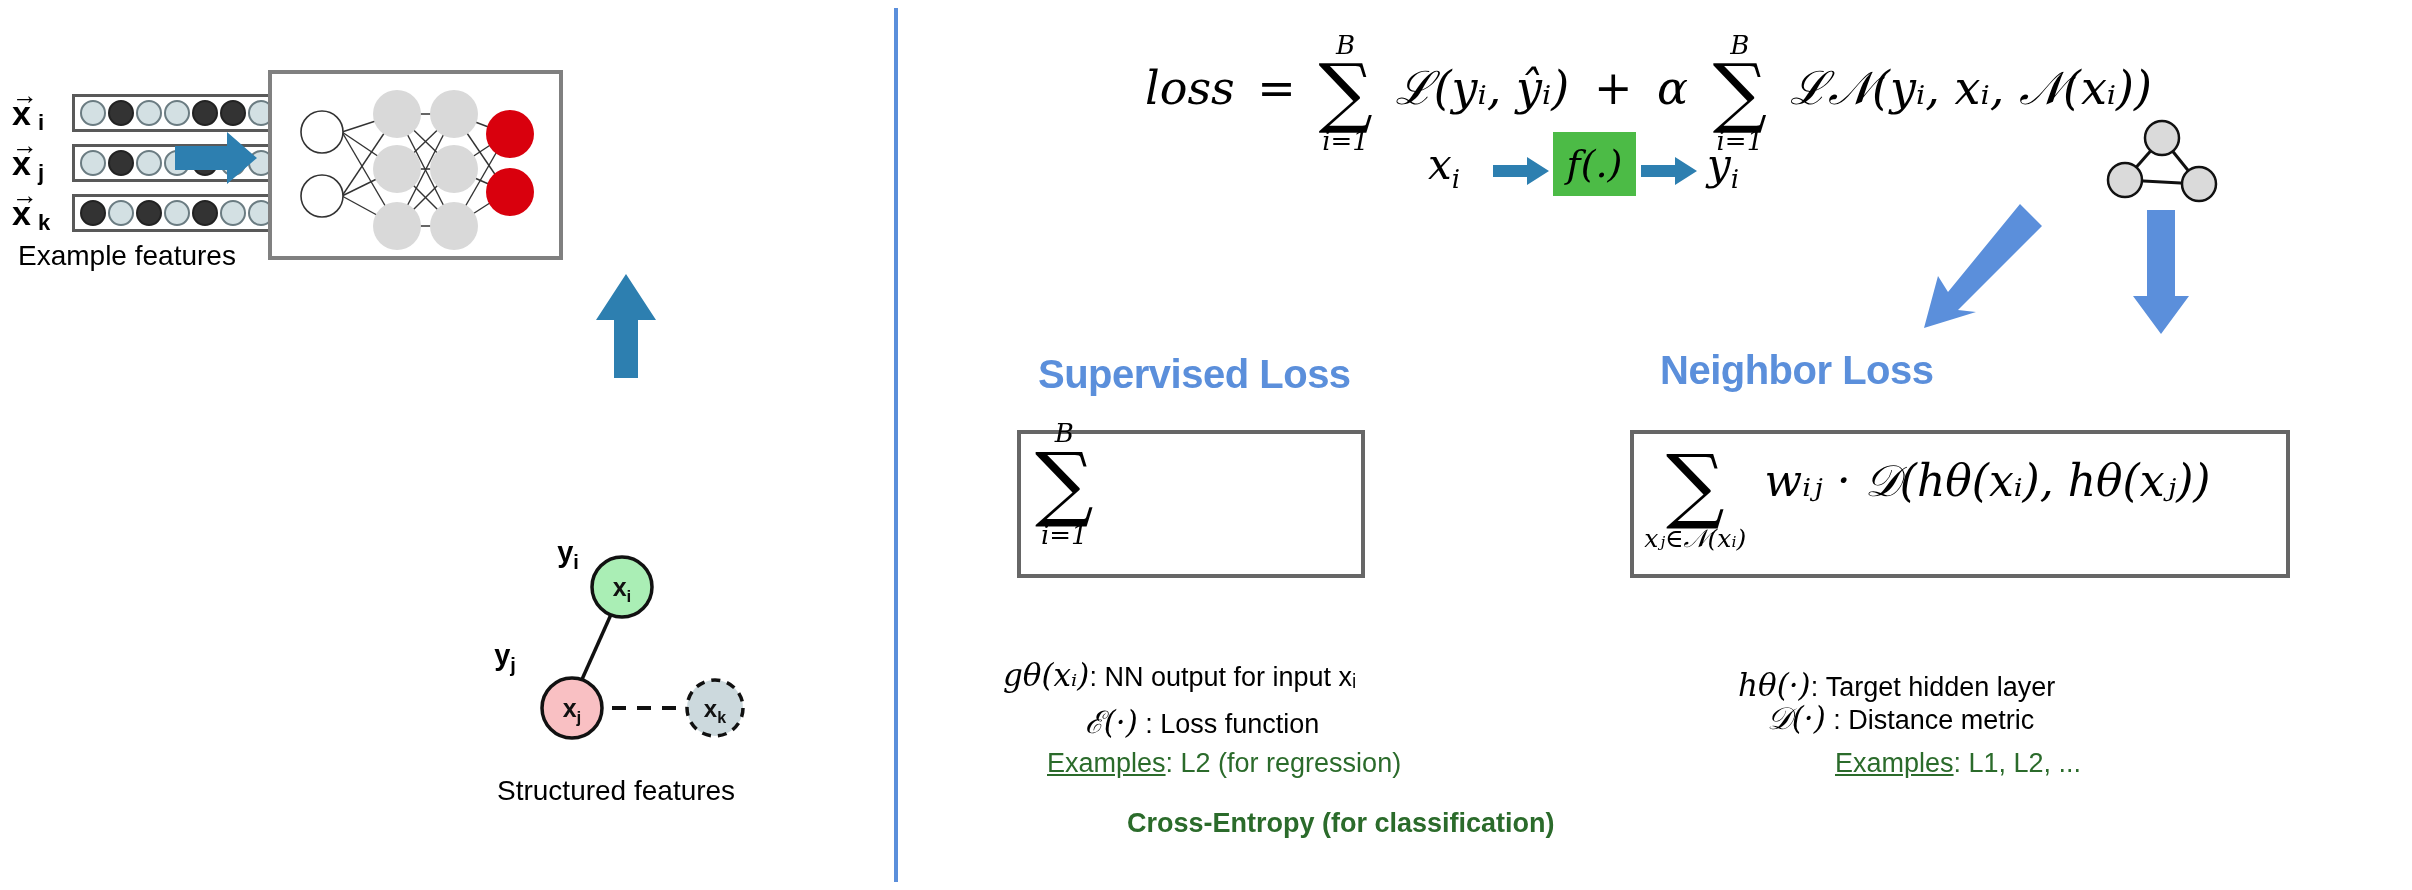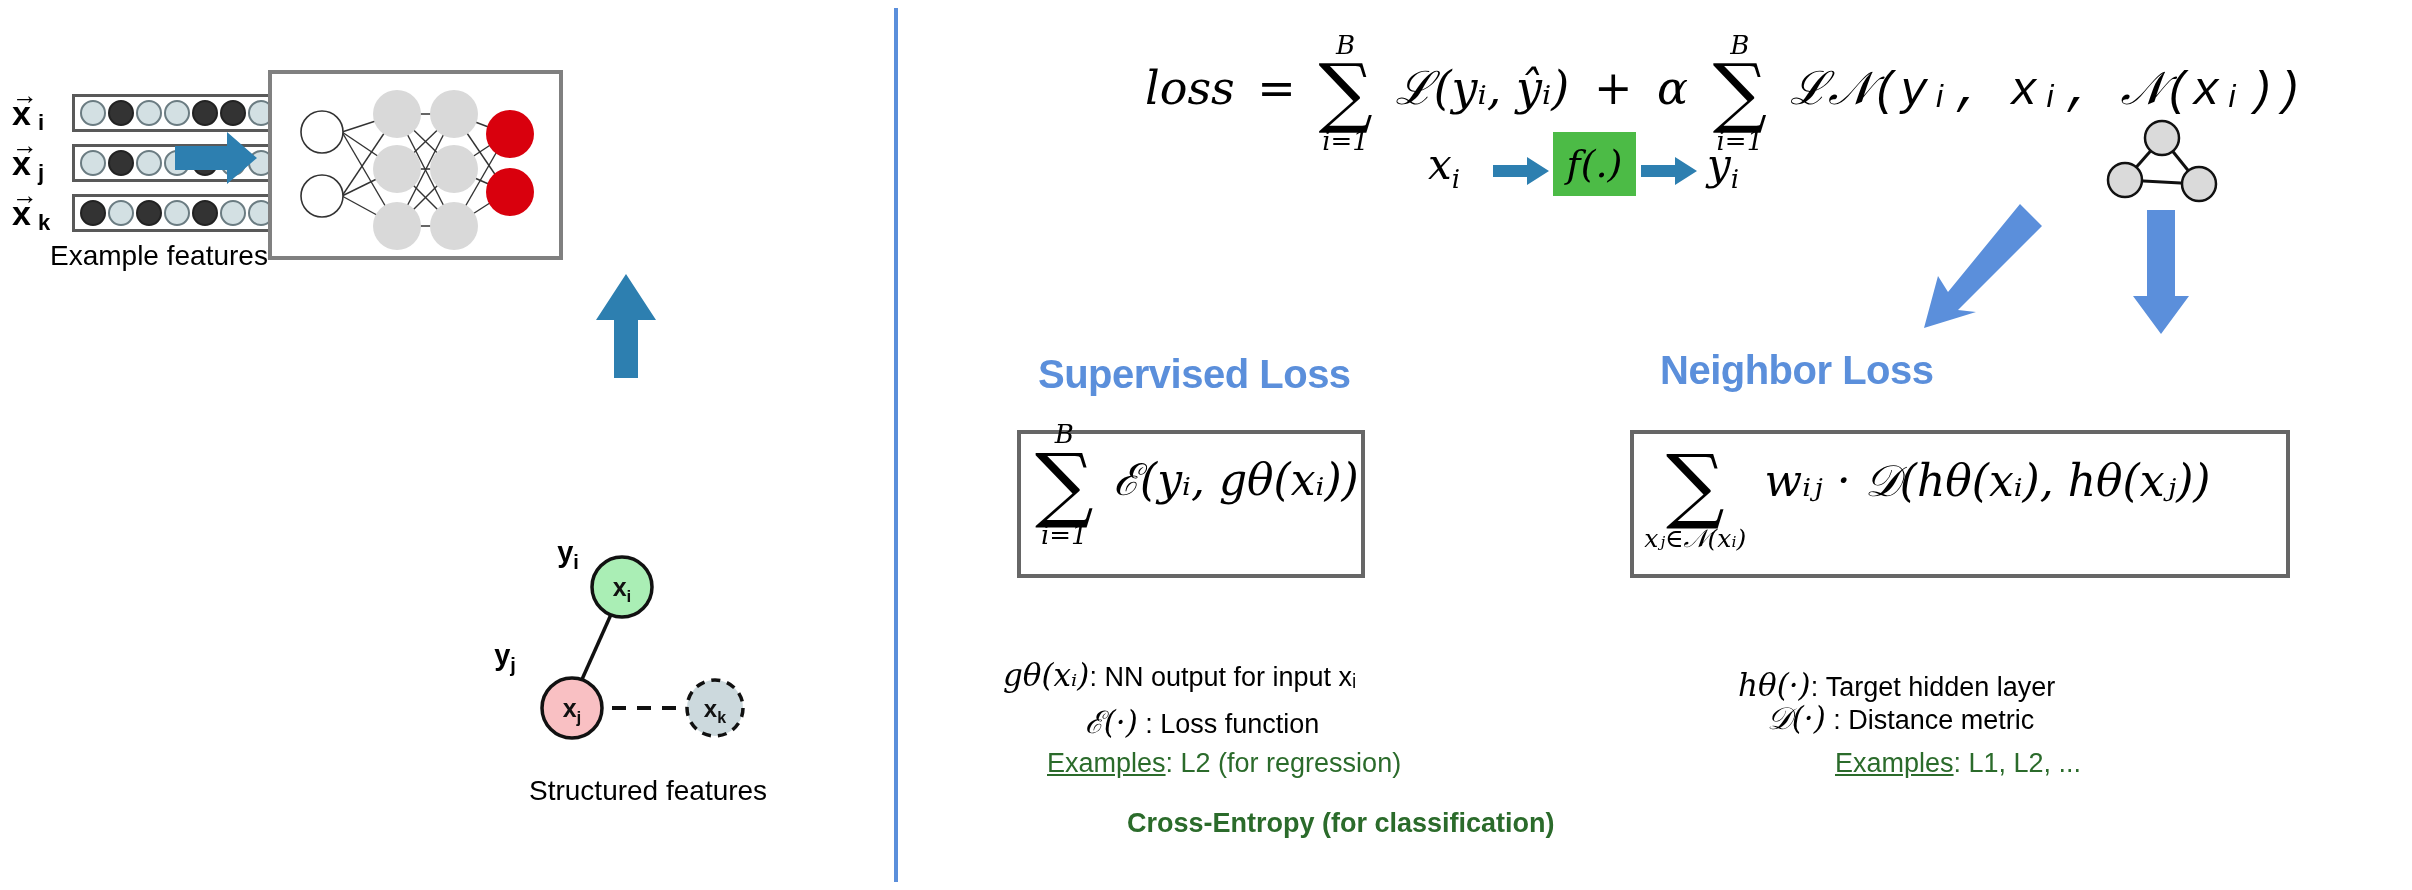--- a/index.html
+++ b/index.html
@@ -68,21 +68,20 @@
   }
   .dot.light { background: #d3e0e3; }
   .dot.dark  { background: #333333; border-color: #222; }
 
   .caption {
     position: absolute;
     font-family: "Liberation Sans", sans-serif;
     font-size: 28px;
     color: #000;
     white-space: nowrap;
-    margin-left: 32px;
   }
 
   
   #nn-box {
     left: 268px; top: 70px;
     width: 295px; height: 190px;
     border: 4px solid #808080;
     background: #fff;
     box-sizing: border-box;
   }
@@ -328,21 +327,21 @@
       <span class="bot">i=1</span>
     </span>
     <span style="padding-left:8px;">ℒ(yᵢ, ŷᵢ)</span>
     <span style="font-style:normal; padding:0 10px;">+</span>
     <span>α</span>
     <span class="sum" style="margin-left:10px;">
       <span class="top">B</span>
       <span class="big">∑</span>
       <span class="bot">i=1</span>
     </span>
-    <span style="padding-left:8px;font-family:Liberation Mono, monospace;">ℒ𝒩(yᵢ, xᵢ, 𝒩(xᵢ))</span>
+    <span style="padding-left:8px;">ℒ𝒩(yᵢ, xᵢ, 𝒩(xᵢ))</span>
   </div>
 
   <div class="abs mathtext" style="left:533px; top:140px; font-size:42px;">
     <span>x</span><sub>i</sub>
   </div>
   <svg class="abs" style="left:598px; top:155px;" width="58" height="32">
     <polygon points="0,10 34,10 34,2 56,16 34,30 34,22 0,22" fill="#2d7fb0"></polygon>
   </svg>
   <div class="f-box" style="left:658px; top:132px; width:83px; height:64px;">
     <span>f(.)</span>
@@ -376,21 +375,20 @@
   <div class="section-title" style="left:765px; top:348px;">Neighbor Loss</div>
   <div class="section-title" style="left:143px; top:352px;">Supervised Loss</div>
 
   <div class="loss-box" style="left:122px; top:430px; width:348px; height:148px;">
     <div class="abs" style="left:14px; top:14px; font-family:'DejaVu Serif',serif; font-style:italic; font-size:44px; white-space:nowrap;">
       <span class="sum" style="margin-right:6px;">
         <span class="top">B</span>
         <span class="big" style="font-size:82px;">∑</span>
         <span class="bot">i=1</span>
       </span>
-      <span>ℰ(yᵢ, gθ(xᵢ))</span>
     </div>
   </div>
 
   <div class="loss-box" style="left:735px; top:430px; width:660px; height:148px;">
     <div class="abs" style="left:32px; top:16px; font-family:'DejaVu Serif',serif; font-style:italic; font-size:44px; white-space:nowrap;">
       <span class="sum" style="margin-right:26px;">
         <span class="big" style="font-size:82px;">∑</span>
         <span class="bot" style="bottom:-34px; font-size:25px;">xⱼ∈𝒩(xᵢ)</span>
       </span>
       <span>wᵢⱼ · 𝒟(hθ(xᵢ), hθ(xⱼ))</span>

